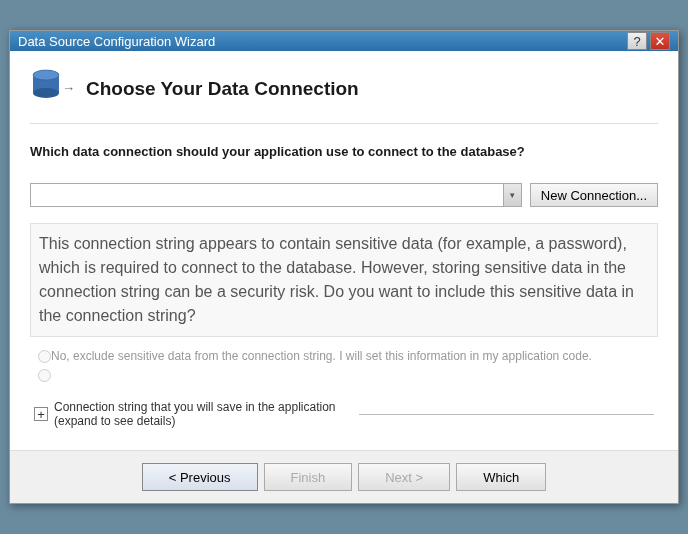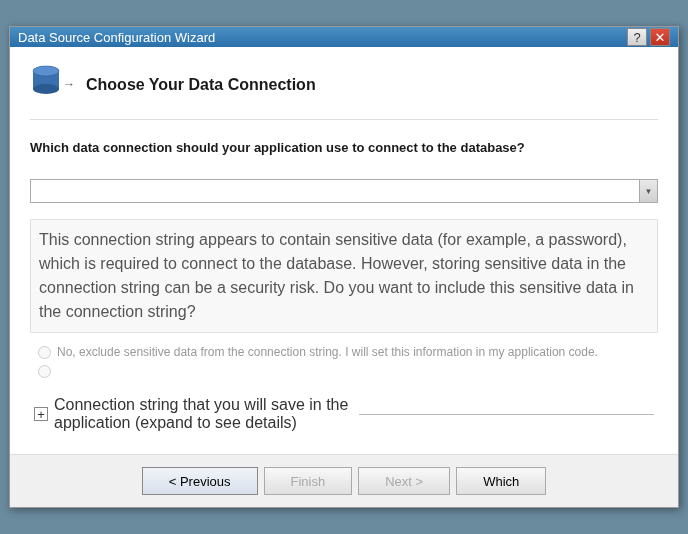--- a/index.html
+++ b/index.html
@@ -78,21 +78,21 @@
       border-bottom: 1px solid #ddd;
     }
 
     .header-icon {
       margin-right: 12px;
       display: flex;
       align-items: center;
     }
 
     .header-title {
-      font-size: 16px;
+      font-size: 19px;
       font-weight: bold;
       color: #1a1a1a;
     }
 
     .section-label {
       font-weight: bold;
       margin-bottom: 24px;
       color: #1a1a1a;
     }
 
@@ -169,21 +169,20 @@
     }
 
     .radio-group {
       margin-bottom: 12px;
       padding-left: 8px;
     }
 
     .radio-item {
       display: flex;
       align-items: center;
-      gap: 6px;
       margin-bottom: 6px;
       color: #999;
     }
 
     .radio-item input[type="radio"] {
       margin: 0;
       cursor: not-allowed;
     }
 
     .radio-item label {
@@ -207,21 +206,21 @@
       align-items: center;
       justify-content: center;
       background: white;
       font-size: 10px;
       color: #333;
       cursor: pointer;
       flex-shrink: 0;
     }
 
     .connection-string-label {
-      font-size: 16px;
+      font-size: 12px;
       color: #333;
       flex: 1;
     }
 
     .connection-string-line {
       flex: 1;
       border-top: 1px solid #bbb;
       margin-left: 4px;
     }
 
@@ -298,20 +297,23 @@
 
     <div class="section-label">Which data connection should your application use to connect to the database?</div>
 
     <div class="connection-row">
       <div class="select-wrapper">
         <select class="connection-select">
           <option value=""></option>
         </select>
         <div class="select-arrow">▼</div>
       </div>
+      <button class="new-connection-btn">
+        <span>New Connection...</span>
+      </button>
     </div>
 
     <div class="description-text">This connection string appears to contain sensitive data (for example, a password), which is required to connect to the database. However, storing sensitive data in the connection string can be a security risk. Do you want to include this sensitive data in the connection string?</div>
 
     <div class="radio-group">
       <div class="radio-item">
         <input type="radio" name="sensitive" id="radio-no" disabled="" style="">
         <label for="radio-no">No, exclude sensitive data from the connection string. I will set this information in my application code.</label>
       </div>
       <div class="radio-item">

